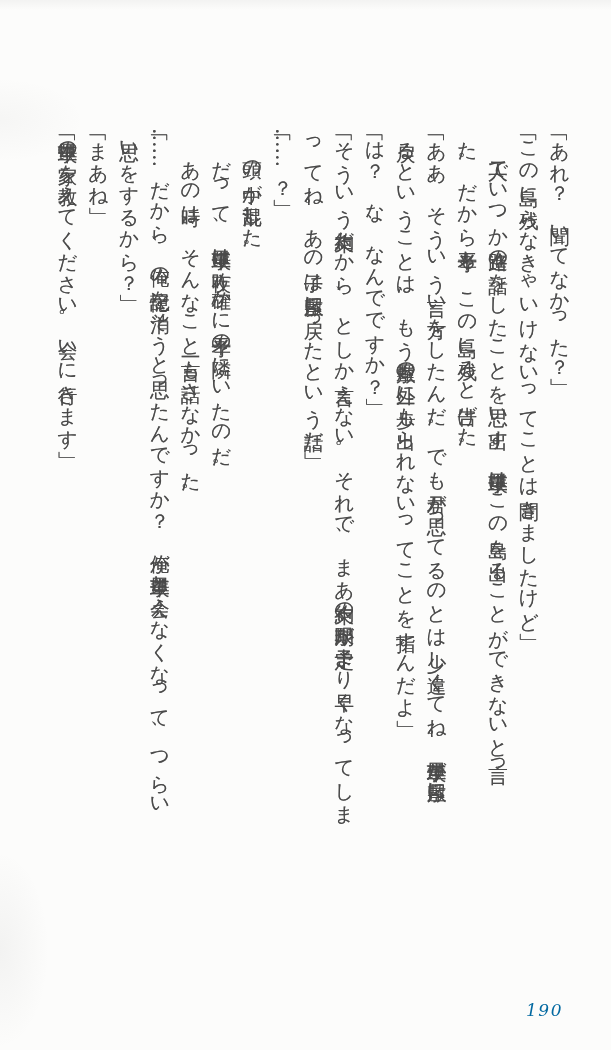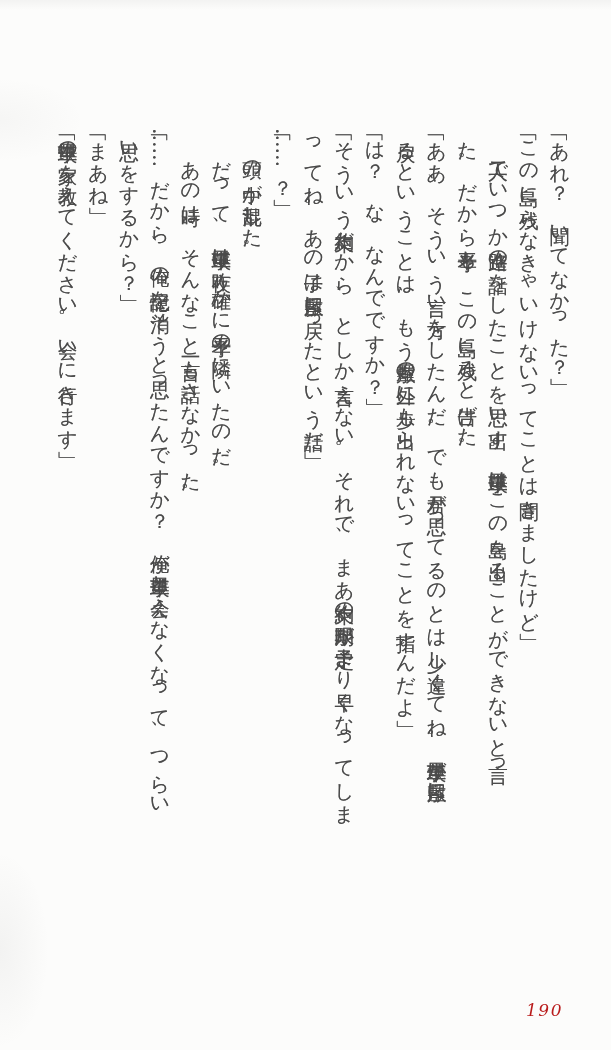--- a/index.html
+++ b/index.html
@@ -41,21 +41,21 @@
     white-space: pre;
     text-shadow: 0 0 0.5px rgba(74,74,74,0.55);
   }
   .page-number {
     position: absolute;
     left: 526px;
     top: 1000px;
     font-style: italic;
     font-size: 17px;
     letter-spacing: 1.5px;
-    color: #b91c1c;
+    color: #0369a1;
   }
 </style>
 </head>
 <body>
 
 <div class="page">
   <div class="text-block">
       <p>「あれ？　聞いてなかった？」</p>
       <p>「この島に残らなきゃいけないってことは聞きましたけど」</p>
       <p>　二人でいつか進路の話をしたことを思い出す。瑛里華はこの島を出ることができないと言っ<br>た。だから孝平も、この島に残ると告げた。</p>

